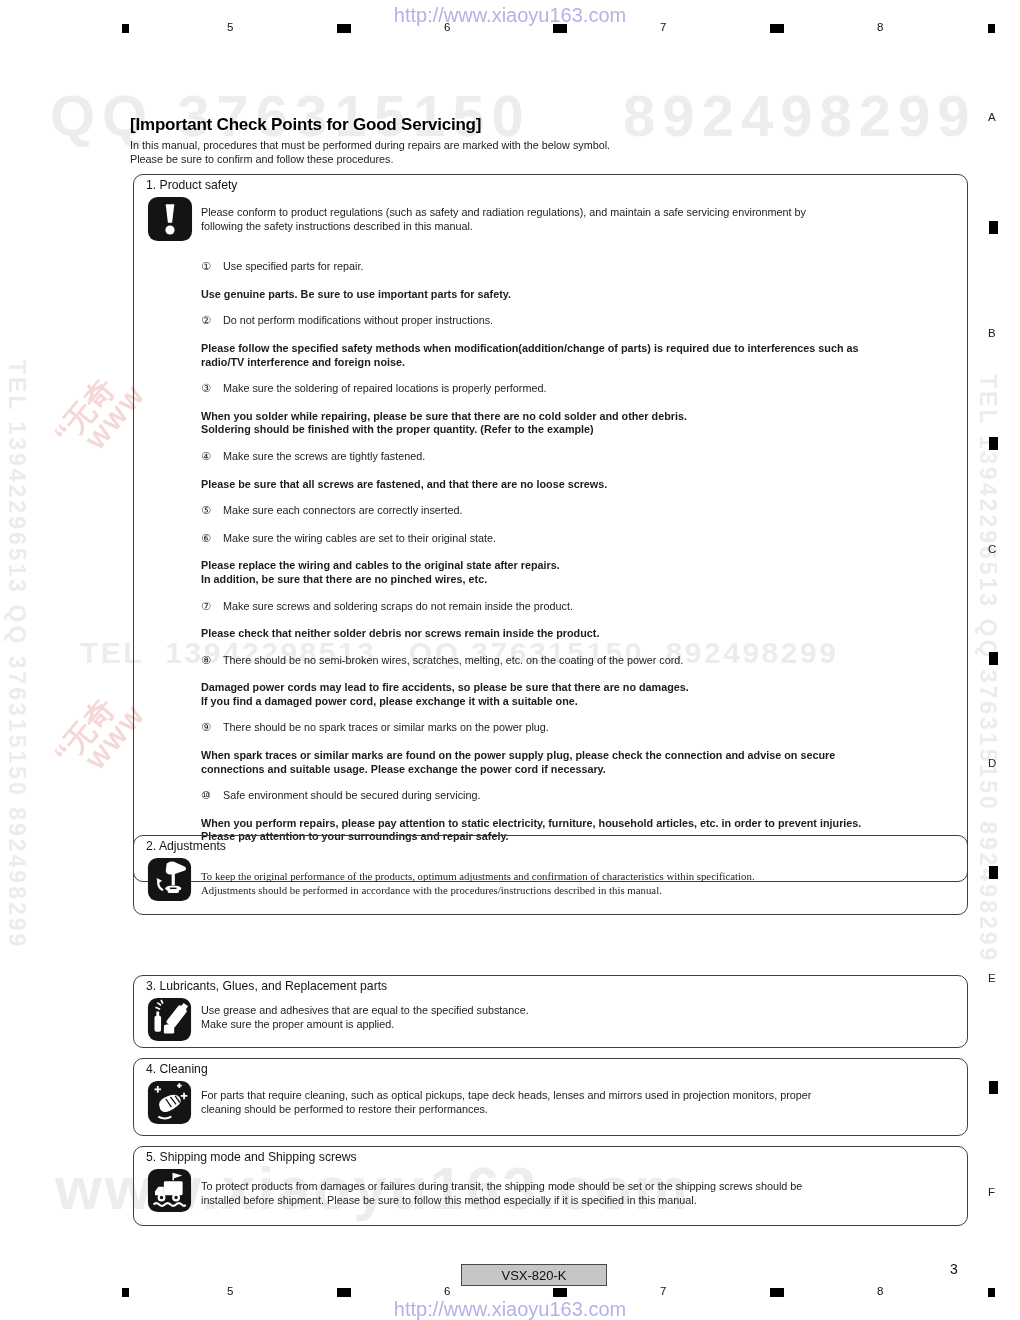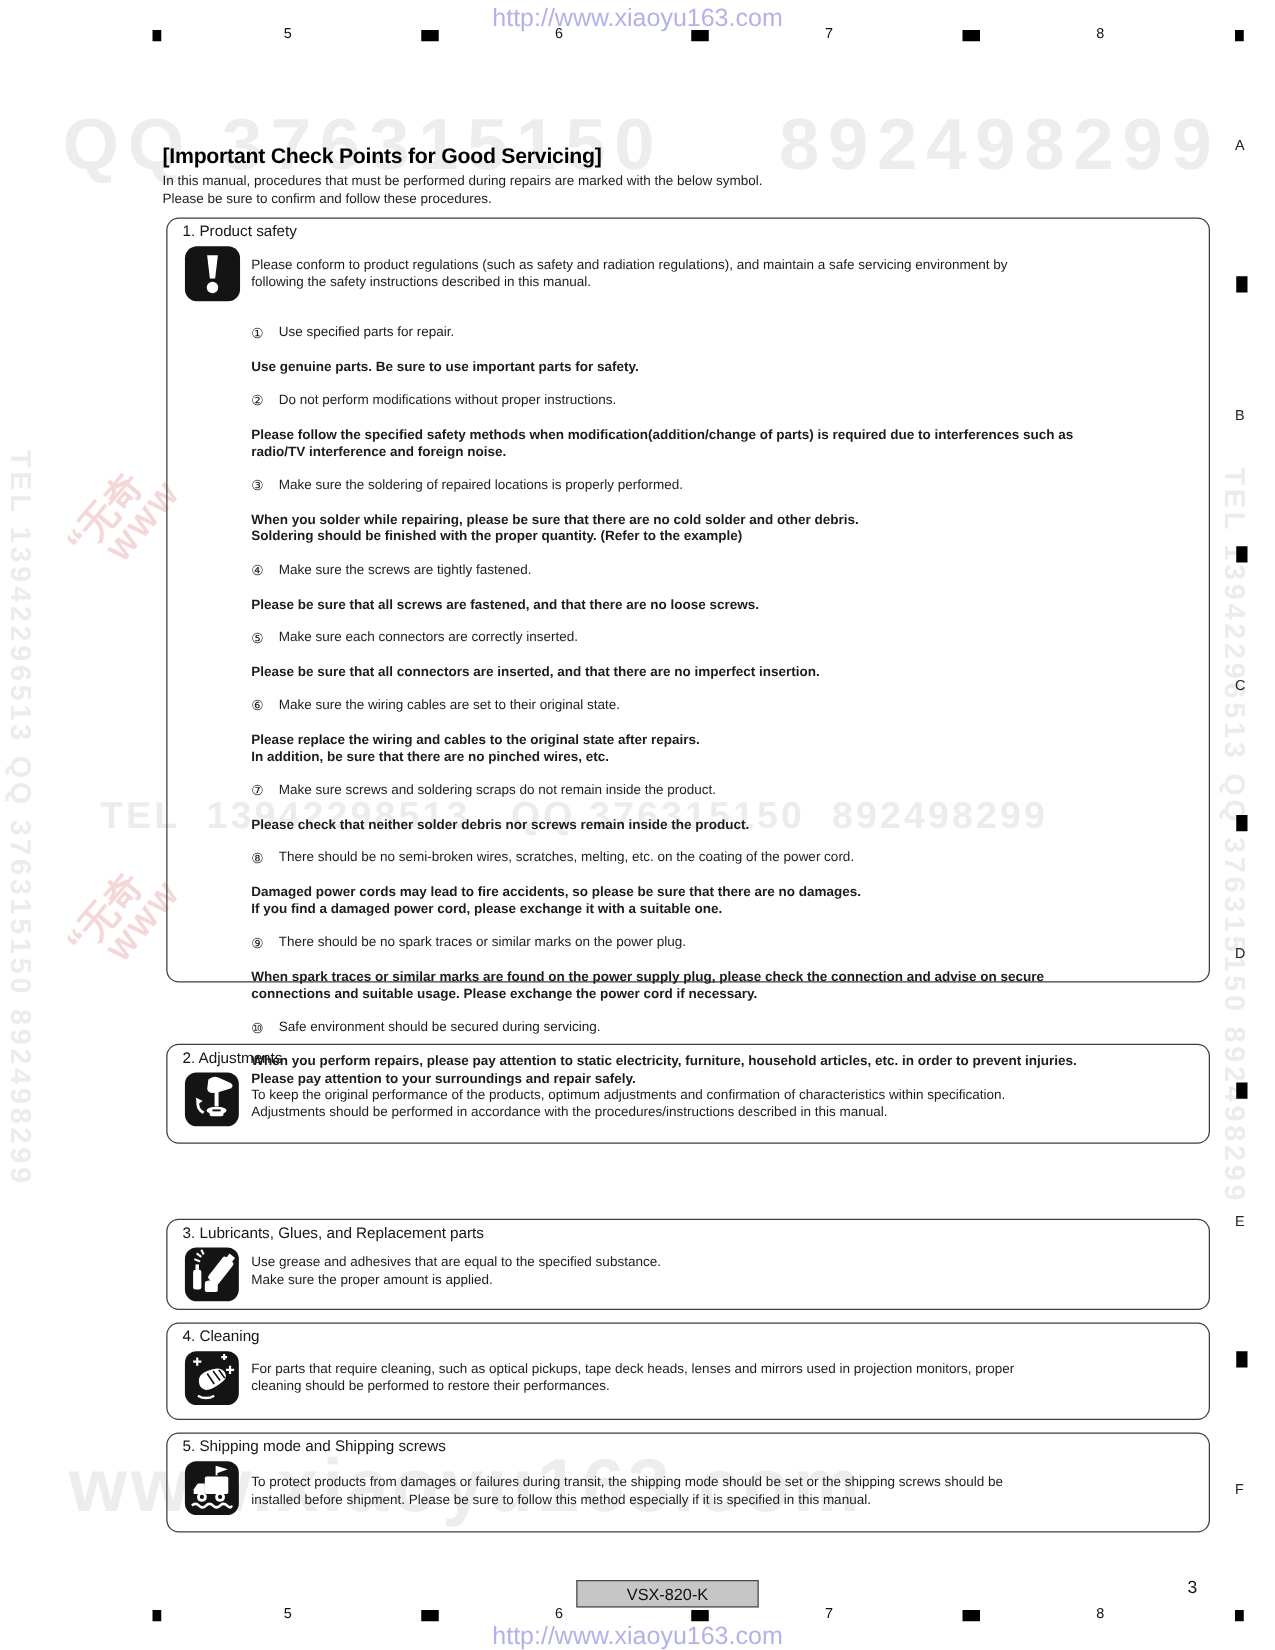--- a/index.html
+++ b/index.html
@@ -34,40 +34,40 @@
   .rn{position:absolute;z-index:2;font-size:11.5px;color:#111;}
   .sl{position:absolute;z-index:2;font-size:11.5px;color:#222;left:988px;}
 
   
   .header{position:absolute;z-index:2;left:130px;top:115px;width:720px;}
   .h-title{font-size:17px;font-weight:bold;letter-spacing:-0.2px;color:#000000;margin:0 0 4px 0;}
   .h-line{font-size:10.8px;line-height:13.5px;color:#1c1c1c;}
 
   
   .box{position:absolute;z-index:2;left:133px;width:835px;border:1.4px solid #3f3f3f;border-radius:10px;box-sizing:border-box;background:transparent;}
-  .box1{top:174px;height:612px;}
+  .box1{top:174px;height:708px;}
   .box2{top:835px;height:80px;}
   .box3{top:975px;height:73px;}
   .box4{top:1058px;height:78px;}
   .box5{top:1146px;height:80px;}
   .box-title{position:absolute;left:12px;top:3px;font-size:12.2px;color:#161616;}
   .icon-wrap{position:absolute;left:13px;top:21px;width:46px;height:46px;}
   .icon-wrap svg{display:block;}
 
   .content{position:absolute;left:67px;right:15px;top:31px;font-size:10.8px;line-height:13.6px;color:#1c1c1c;}
   .pre{white-space:pre-line;}
   .content p{margin:0;}
   .intro{margin-bottom:27px !important;}
   .ihead{display:flex;margin-bottom:14px !important;}
   .ihead .num{flex:none;width:22px;font-family:"DejaVu Sans", sans-serif;font-size:11px;}
   .ibody{margin-bottom:13px !important;font-weight:bold;}
   .ibody.last{margin-bottom:0 !important;}
 
   .btext{position:absolute;left:67px;right:15px;font-size:10.8px;line-height:13.6px;color:#1c1c1c;}
-  .t2{top:34px;} .t3{top:28px;} .t4{top:30px;} .t5{top:33px;}
+  .t2{top:34px;font-family:Liberation Serif, serif;} .t3{top:28px;} .t4{top:30px;} .t5{top:33px;}
 
   
   .model-box{position:absolute;z-index:2;left:461px;top:1264px;width:146px;height:22px;background:#c6c6c6;border:1px solid #4a4a4a;box-sizing:border-box;display:flex;align-items:center;justify-content:center;font-size:13px;color:#0f0f0f;}
   .page-num{position:absolute;z-index:2;left:950px;top:1261px;font-size:14px;color:#111;}
 </style>
 </head>
 <body>
 
 <div class="page">
 
@@ -162,21 +162,20 @@
       <p class="ihead">
           <span class="num">④</span>
           <span>Make sure the screws are tightly fastened.</span>
         </p>
       <p class="pre ibody">Please be sure that all screws are fastened, and that there are no loose screws.</p>
 
       <p class="ihead">
           <span class="num">⑤</span>
           <span>Make sure each connectors are correctly inserted.</span>
         </p>
-      <p class="pre ibody">Please be sure that all connectors are inserted, and that there are no imperfect insertion.</p>
 
       <p class="ihead">
           <span class="num">⑥</span>
           <span>Make sure the wiring cables are set to their original state.</span>
         </p>
       <p class="pre ibody">Please replace the wiring and cables to the original state after repairs.
 In addition, be sure that there are no pinched wires, etc.</p>
 
       <p class="ihead">
           <span class="num">⑦</span>

